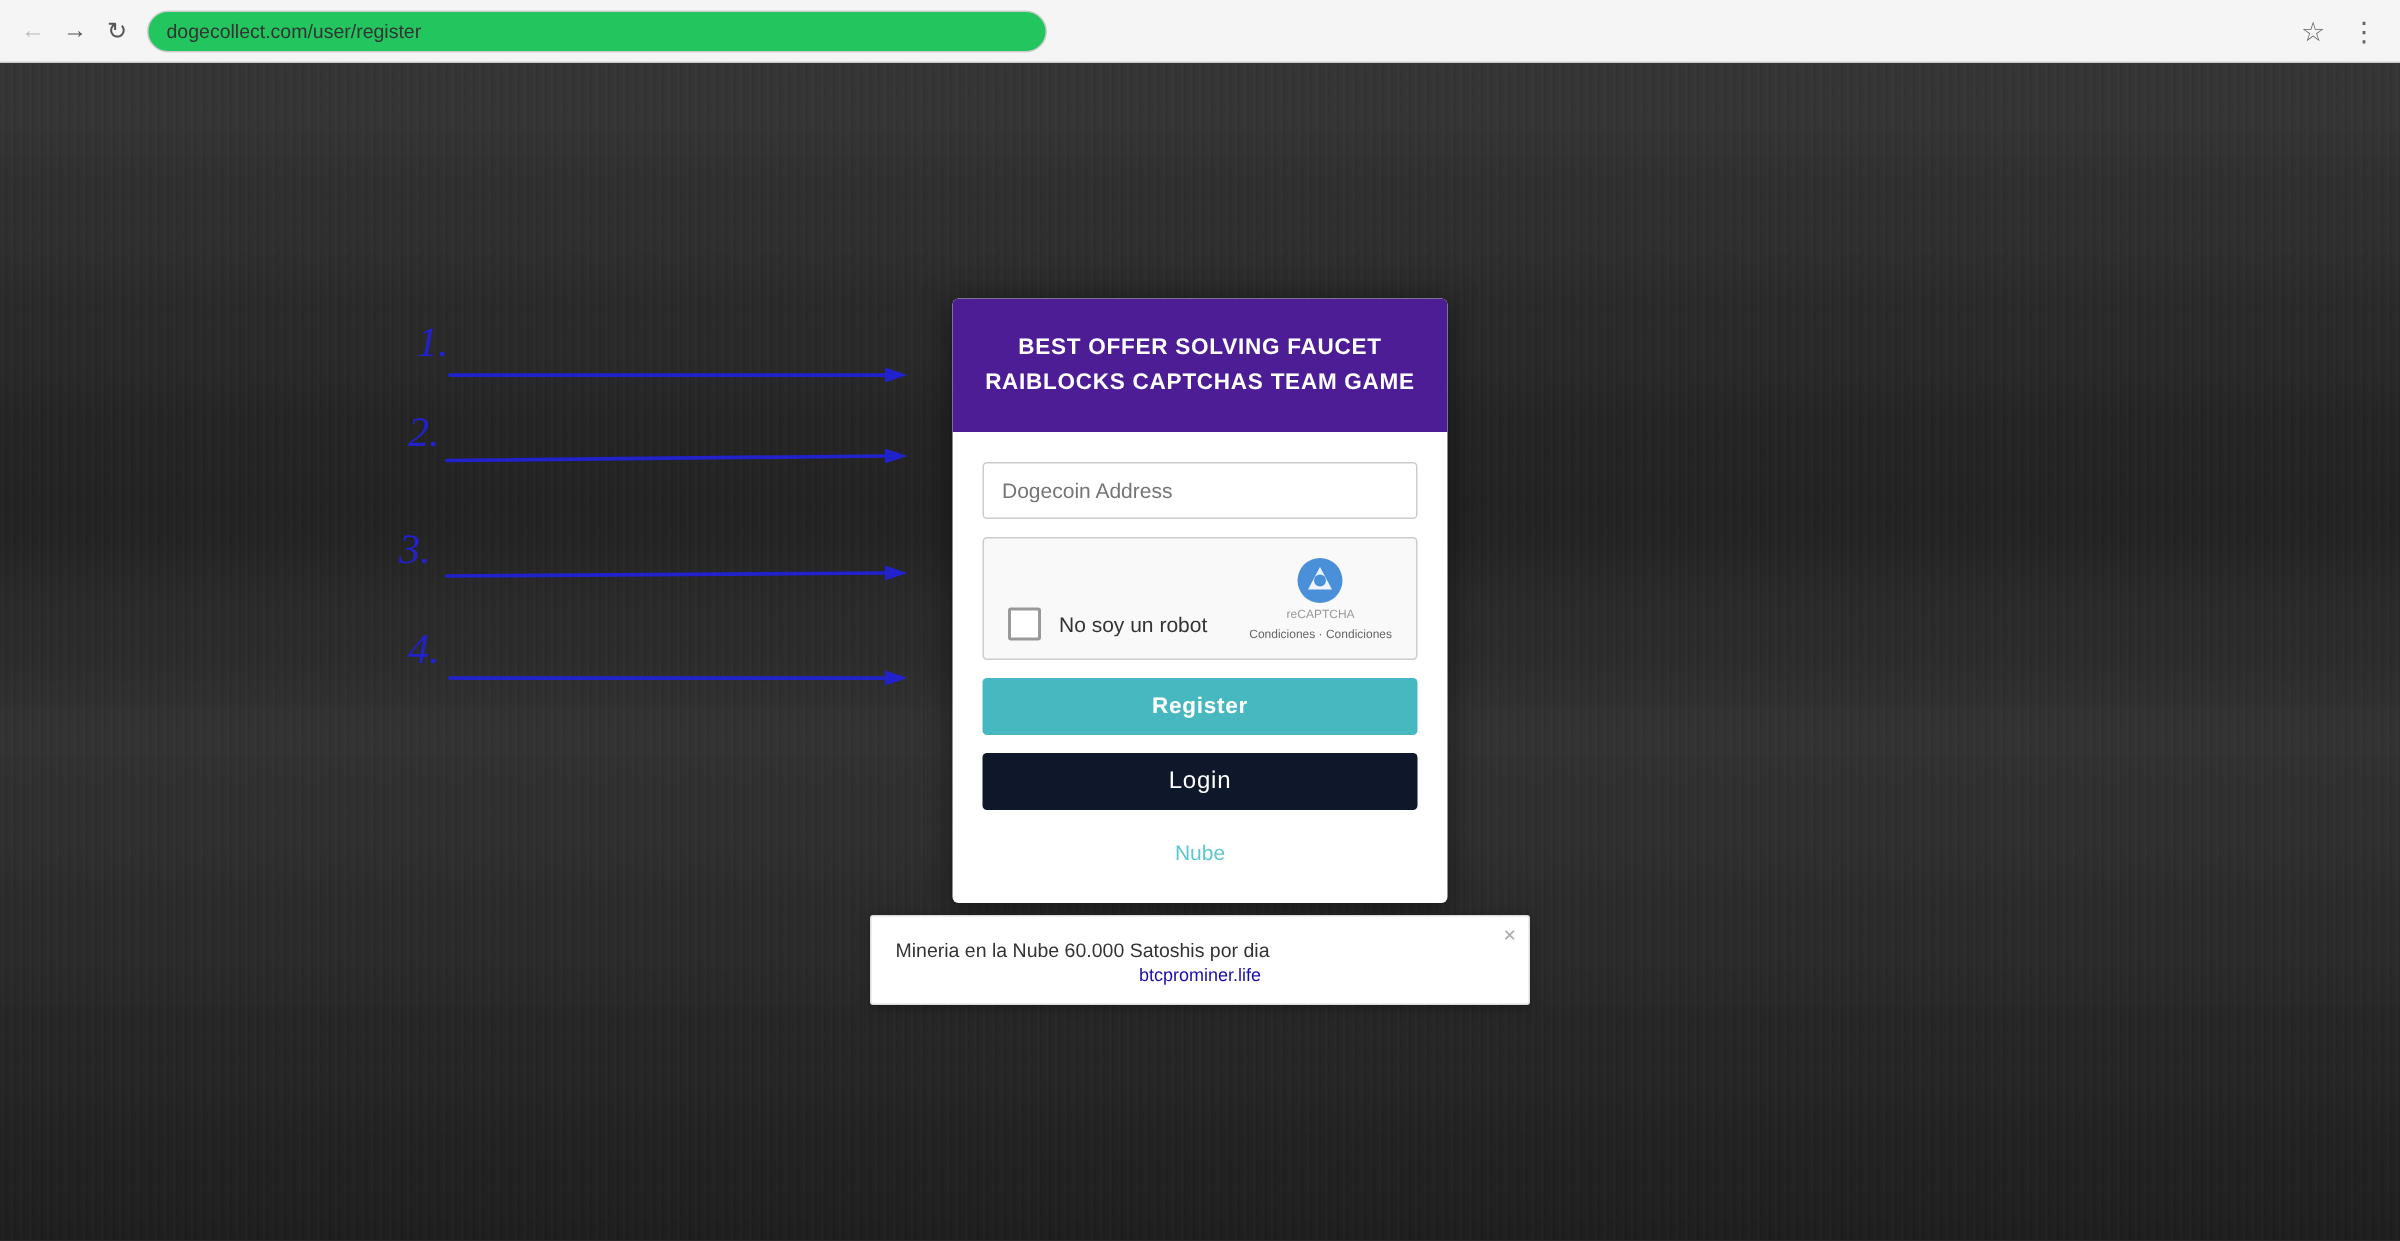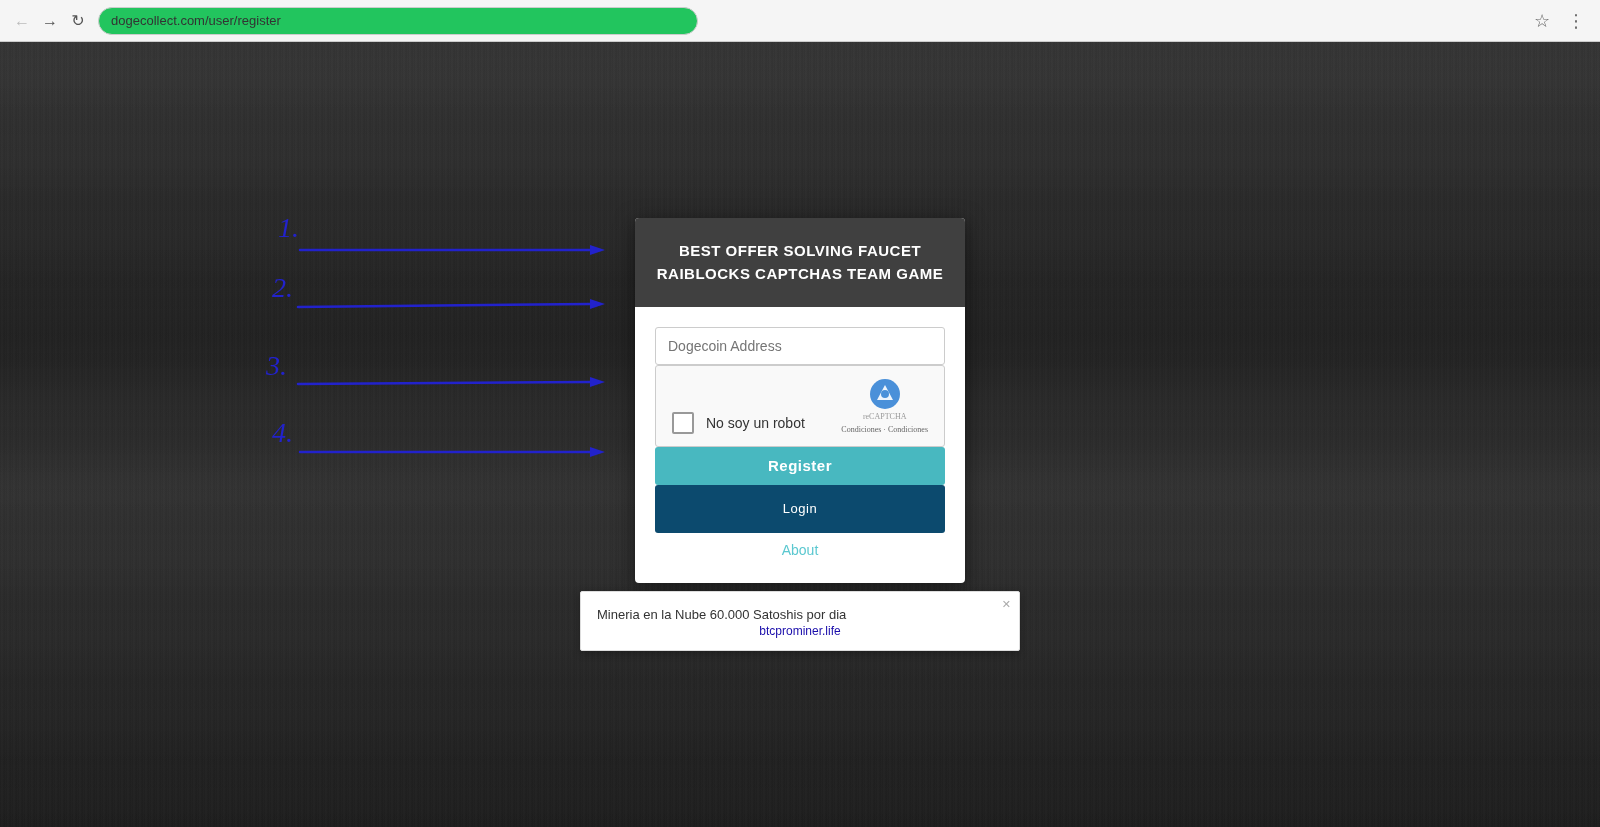--- a/index.html
+++ b/index.html
@@ -129,39 +129,39 @@
 
     .register-card {
       width: 330px;
       background: white;
       border-radius: 4px;
       overflow: hidden;
       box-shadow: 0 4px 20px rgba(0,0,0,0.5);
     }
 
     .card-header {
-      background: #404040;
+      background: #4c1d95;
       padding: 22px 8px;
       text-align: center;
     }
 
     .card-header-title {
       color: white;
       font-size: 15px;
       font-weight: bold;
       text-transform: uppercase;
       letter-spacing: 0.5px;
       line-height: 1.5;
     }
 
     .card-body {
       padding: 20px;
       display: flex;
       flex-direction: column;
-      gap: 0;
+      gap: 12px;
     }
 
     .form-input {
       width: 100%;
       height: 38px;
       border: 1px solid #ccc;
       border-radius: 3px;
       padding: 0 12px;
       font-size: 14px;
       color: #555;
@@ -196,21 +196,20 @@
     .captcha-label {
       font-size: 14px;
       color: #333;
     }
 
     .captcha-right {
       display: flex;
       flex-direction: column;
       align-items: center;
       gap: 2px;
-      font-family: Liberation Serif, serif;
     }
 
     .recaptcha-text {
       font-size: 8px;
       color: #999;
       text-align: center;
       line-height: 1.3;
     }
 
     .recaptcha-links {
@@ -227,26 +226,26 @@
       border-radius: 3px;
       color: white;
       font-size: 15px;
       font-weight: bold;
       cursor: pointer;
       letter-spacing: 0.5px;
     }
 
     .btn-login {
       width: 100%;
-      height: 48px;
-      background: #0c4a6e;
+      height: 38px;
+      background: #0f172a;
       border: none;
       border-radius: 3px;
       color: white;
-      font-size: 13px;
+      font-size: 16px;
       cursor: pointer;
       letter-spacing: 0.5px;
     }
 
     .about-link {
       text-align: center;
       padding: 8px 0 4px;
     }
 
     .about-link a {
@@ -384,21 +383,21 @@
               <span>Condiciones</span>
             </div>
           </div>
         </div>
 
         <button class="btn-register">Register</button>
 
         <button class="btn-login">Login</button>
 
         <div class="about-link">
-          <a href="#">About</a>
+          <a href="#">Nube</a>
         </div>
 
       </div>
     </div>
 
     <div class="ad-banner">
       <span class="ad-close">✕</span>
       <div class="ad-subtitle">Mineria en la Nube 60.000 Satoshis por dia</div>
       <div class="ad-url">btcprominer.life</div>
     </div>

